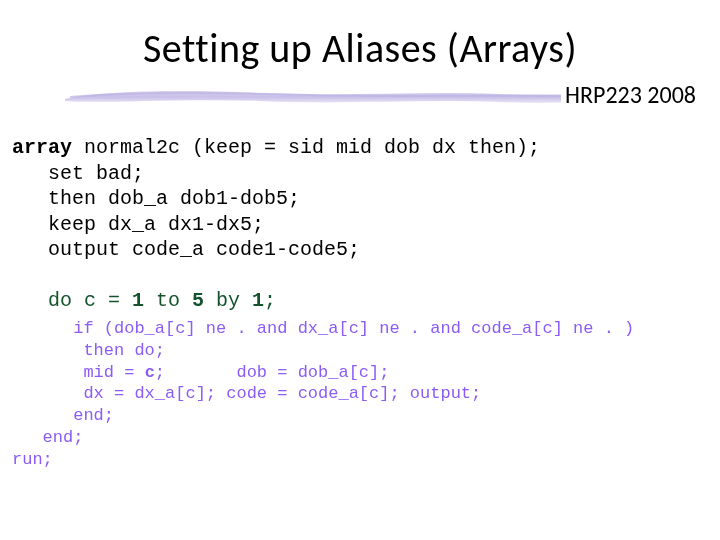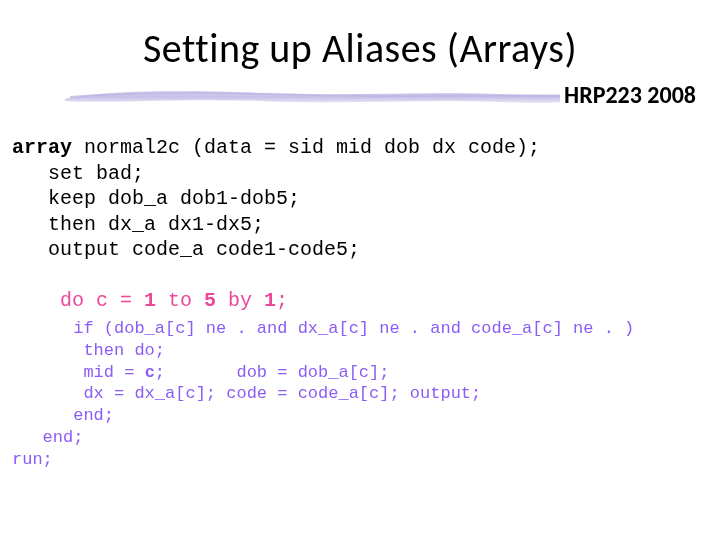--- a/index.html
+++ b/index.html
@@ -35,43 +35,43 @@
     width: 600px;
     height: 22px;
   }
   .brush svg { width: 100%; height: 100%; }
   .course {
     position: absolute;
     top: 80px;
     right: 20px;
     font-family: Calibri, Arial, sans-serif;
     font-size: 24px;
-    font-weight: 700;
+    font-weight: 400;
     color: #000;
     background: #ffffff;
     padding: 0 4px;
   }
   .codeblock-1 {
     position: absolute;
     top: 135px;
     left: 12px;
     font-family: "Courier New", monospace;
     font-size: 20px;
     line-height: 1.28;
     color: #000;
     white-space: pre;
   }
   .codeblock-2 {
     position: absolute;
     top: 288px;
-    left: 24px;
+    left: 12px;
     font-family: "Courier New", monospace;
     font-size: 20px;
     line-height: 1.28;
-    color: #ec4899;
+    color: #14532d;
     white-space: pre;
   }
   .codeblock-3 {
     position: absolute;
     top: 318px;
     left: 12px;
     font-family: "Courier New", monospace;
     font-size: 17px;
     line-height: 1.28;
     color: #8b5cf6;
@@ -96,24 +96,24 @@
         </linearGradient>
       </defs>
       <path d="M5 14 C 40 6, 120 4, 200 8 C 280 12, 360 6, 440 9 C 500 11, 560 7, 595 12
                L595 18 C 560 14, 500 20, 440 17 C 360 14, 280 20, 200 16 C 120 13, 40 19, 5 16 Z" fill="url(#g)" opacity="0.9"></path>
       <path d="M10 12 C 60 8, 150 7, 250 10 C 350 13, 450 8, 590 13" fill="none" stroke="#bcb2e2" stroke-width="2" opacity="0.7"></path>
     </svg>
   </div>
 
   <div class="course">HRP223 2008</div>
 
-  <div class="codeblock-1"><span class="b">array</span><span> normal2c (data = sid mid dob dx code);</span>
+  <div class="codeblock-1"><span class="b">array</span><span> normal2c (keep = sid mid dob dx then);</span>
 <span>   set bad;</span>
-<span>   keep dob_a dob1-dob5;</span>
-<span>   then dx_a dx1-dx5;</span>
+<span>   then dob_a dob1-dob5;</span>
+<span>   keep dx_a dx1-dx5;</span>
 <span>   output code_a code1-code5;</span></div>
 
   <div class="codeblock-2"><span>   do c = </span><span class="b">1</span><span> to </span><span class="b">5</span><span> by </span><span class="b">1</span><span>;</span></div>
 
   <div class="codeblock-3"><span>      if (dob_a[c] ne . and dx_a[c] ne . and code_a[c] ne . )</span>
 <span>       then do;</span>
 <span>       mid = </span><span class="b">c</span><span>;       dob = dob_a[c];</span>
 <span>       dx = dx_a[c]; code = code_a[c]; output;</span>
 <span>      end;</span>
 <span>   end;</span>

